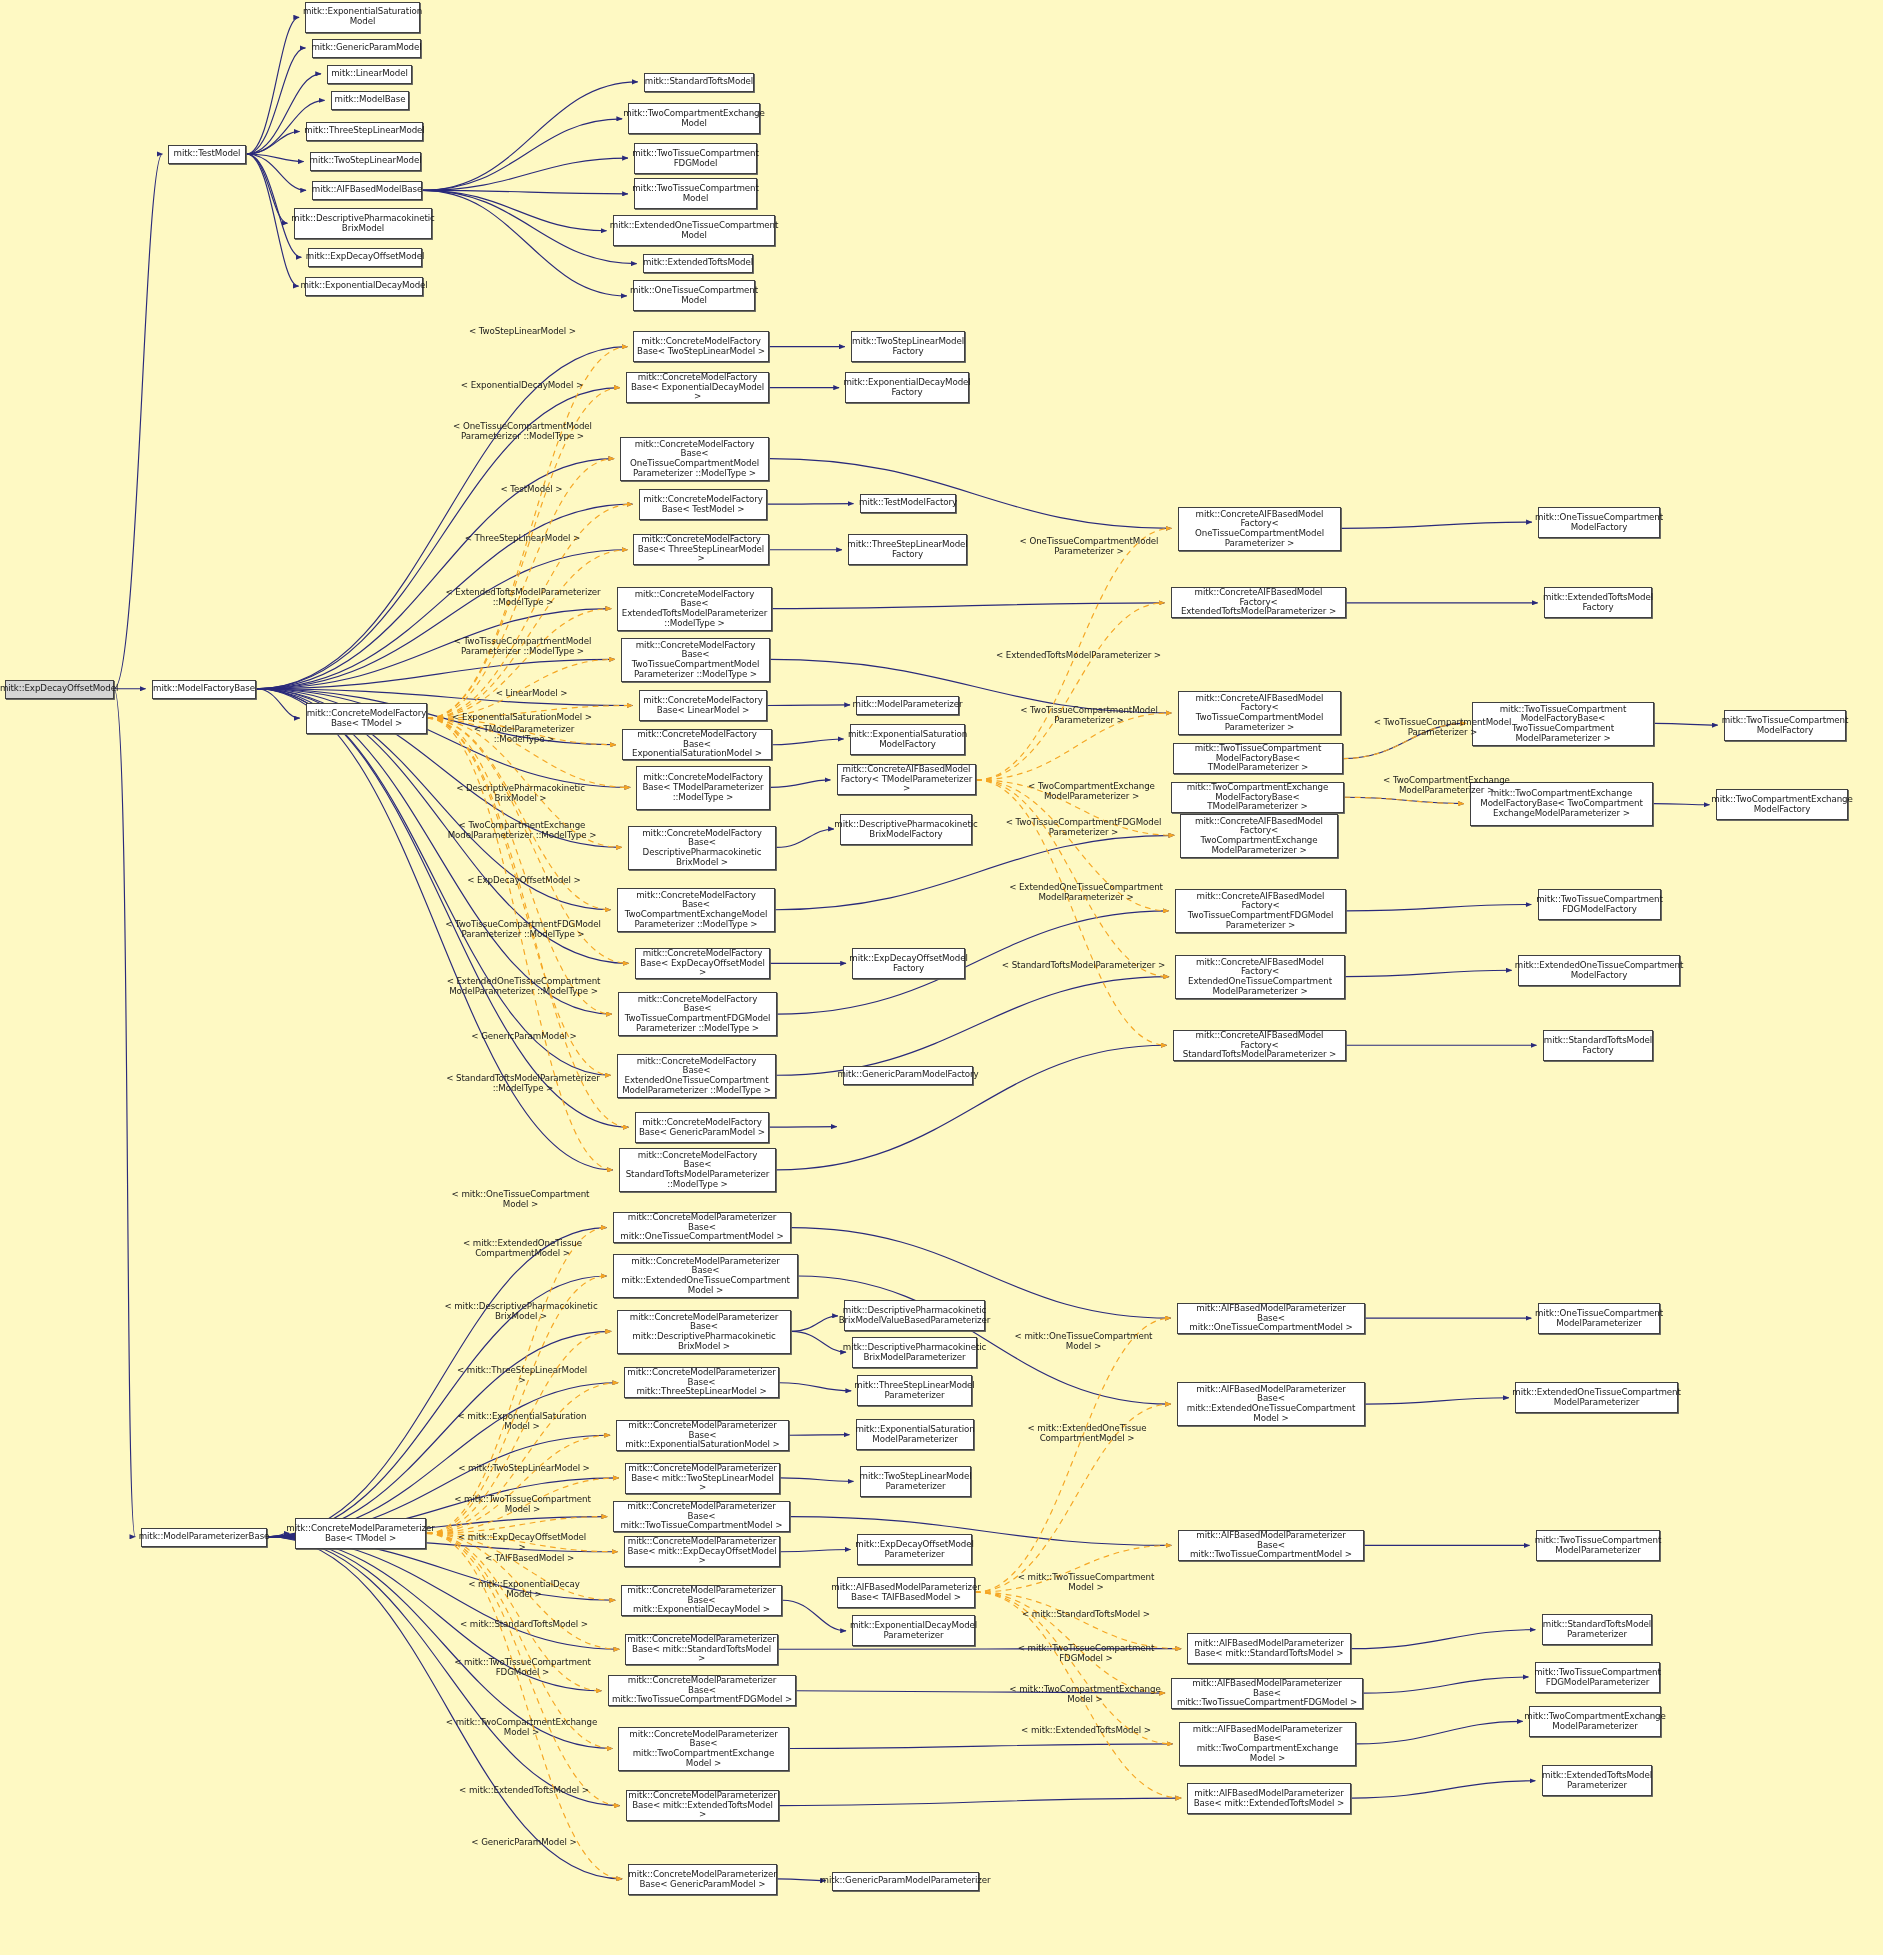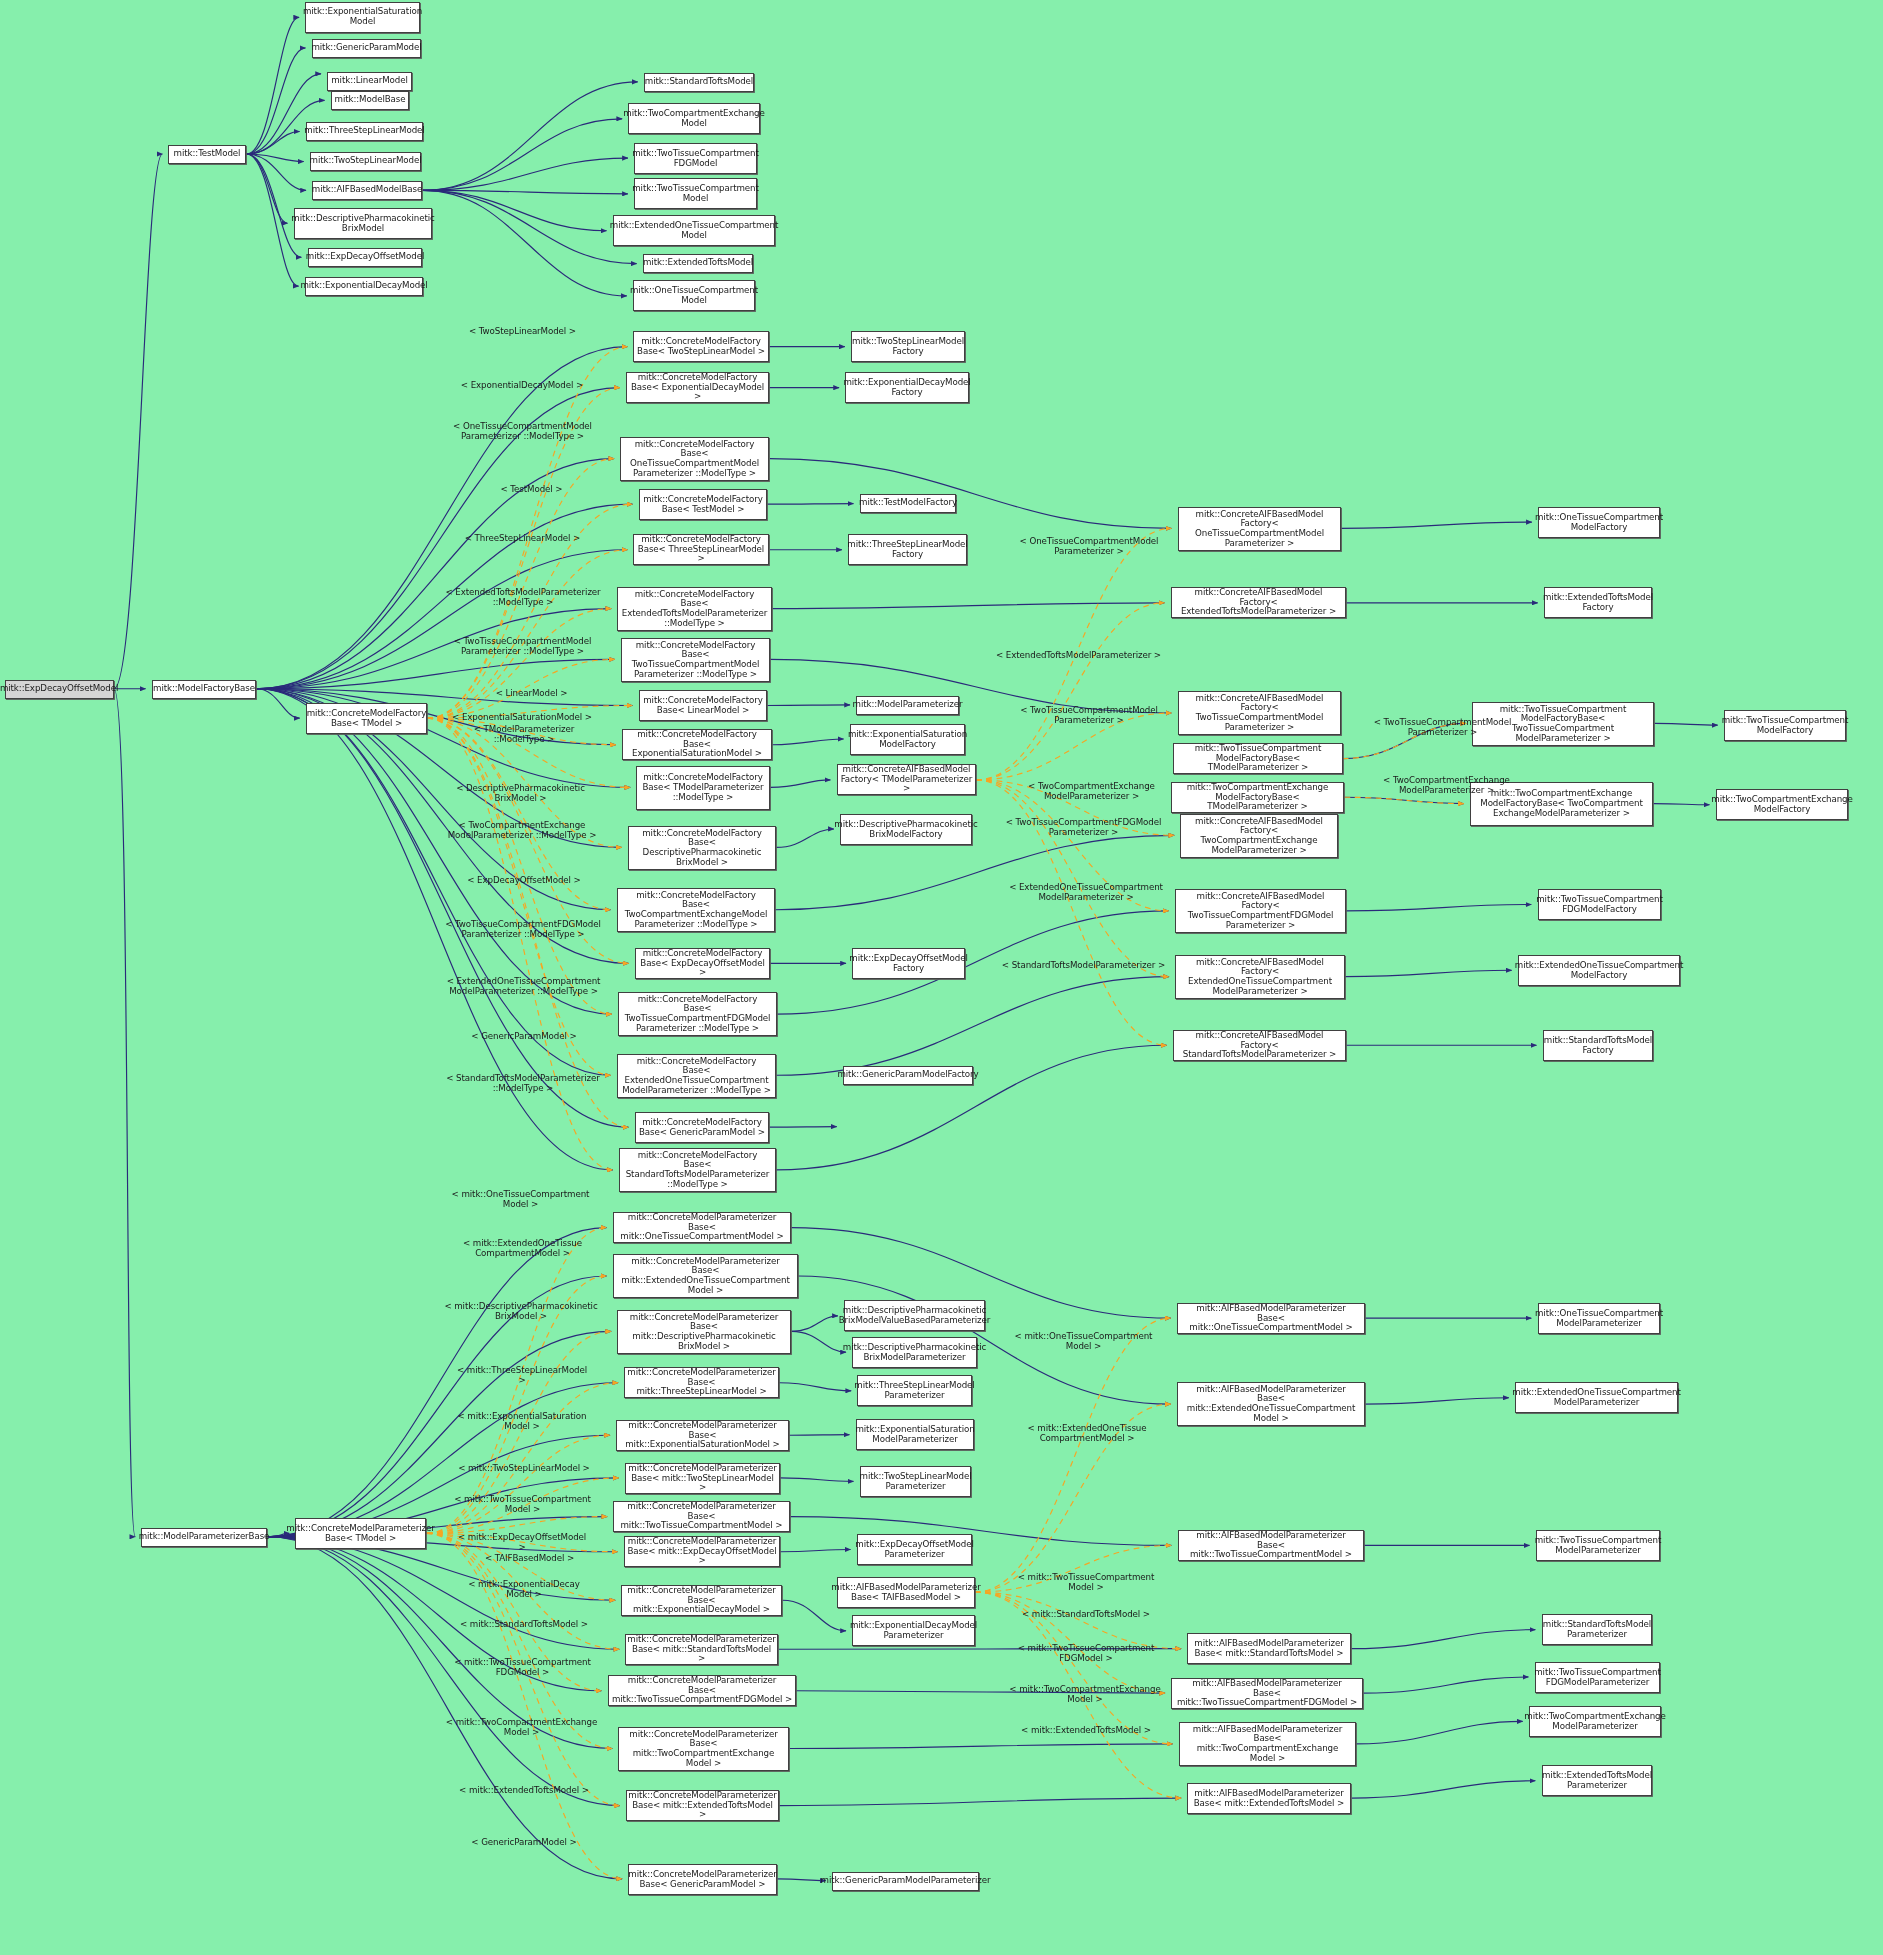--- a/index.html
+++ b/index.html
@@ -1,20 +1,20 @@
 <!DOCTYPE html>
 <html style="font-size:9.2px"><head>
 <meta charset="utf-8">
 <style>
   html,body{margin:0;padding:0;background:#ffffff;}
   #canvas{
     position:relative;
     width:1884px;
     height:1955px;
-    background:#86efac;
+    background:#fef9c3;
     font-family:"DejaVu Sans","Liberation Sans",sans-serif;
     overflow:hidden;
   }
   svg#edges{position:absolute;left:0;top:0;width:1884px;height:1955px;pointer-events:none;}
   .node{
     position:absolute;
     box-sizing:border-box;
     border:0.6px solid #404040;
     background:#ffffff;
     color:#1a1a1a;
@@ -202,21 +202,21 @@
         <path d="M1689,2760 C1847.4,2760 1882.6,2679 2030,2679" fill="none" stroke="#f5a623" stroke-width="2" stroke-dasharray="10,8" marker-end="url(#aht)"></path>
         <path d="M1689,2760 C1855.05,2760 1891.95,2858 2047,2858" fill="none" stroke="#f5a623" stroke-width="2" stroke-dasharray="10,8" marker-end="url(#aht)"></path>
         <path d="M1689,2760 C1842.45,2760 1876.55,2935 2019,2935" fill="none" stroke="#f5a623" stroke-width="2" stroke-dasharray="10,8" marker-end="url(#aht)"></path>
         <path d="M1689,2760 C1848.3,2760 1883.7,3023 2032,3023" fill="none" stroke="#f5a623" stroke-width="2" stroke-dasharray="10,8" marker-end="url(#aht)"></path>
         <path d="M1689,2760 C1855.05,2760 1891.95,3117 2047,3117" fill="none" stroke="#f5a623" stroke-width="2" stroke-dasharray="10,8" marker-end="url(#aht)"></path>
       </g>
   </svg>
 <div class="node" style="left: 305px; top: 1.7px; width: 115px; height: 31px;">mitk::ExponentialSaturation
 Model</div>
     <div class="node" style="left: 312px; top: 39px; width: 109px; height: 18.5px;">mitk::GenericParamModel</div>
-    <div class="node" style="left: 327px; top: 65px; width: 85px; height: 18.5px; margin-top: 7px;">mitk::LinearModel</div>
+    <div class="node" style="left: 327px; top: 65px; width: 85px; height: 18.5px;">mitk::LinearModel</div>
     <div class="node" style="left: 331px; top: 91px; width: 78px; height: 18.5px;">mitk::ModelBase</div>
     <div class="node" style="left: 306px; top: 122px; width: 117px; height: 18.5px;">mitk::ThreeStepLinearModel</div>
     <div class="node" style="left: 310px; top: 152px; width: 111px; height: 18.5px;">mitk::TwoStepLinearModel</div>
     <div class="node" style="left: 312px; top: 181px; width: 110px; height: 18.5px;">mitk::AIFBasedModelBase</div>
     <div class="node" style="left: 294px; top: 208px; width: 138px; height: 31px;">mitk::DescriptivePharmacokinetic
 BrixModel</div>
     <div class="node" style="left: 308px; top: 248px; width: 114px; height: 18.5px;">mitk::ExpDecayOffsetModel</div>
     <div class="node" style="left: 305px; top: 277px; width: 118px; height: 18.5px;">mitk::ExponentialDecayModel</div>
     <div class="node" style="left: 168px; top: 145px; width: 78px; height: 18.5px;">mitk::TestModel</div>
     <div class="node" style="left: 644px; top: 73px; width: 110px; height: 18.5px;">mitk::StandardToftsModel</div>

